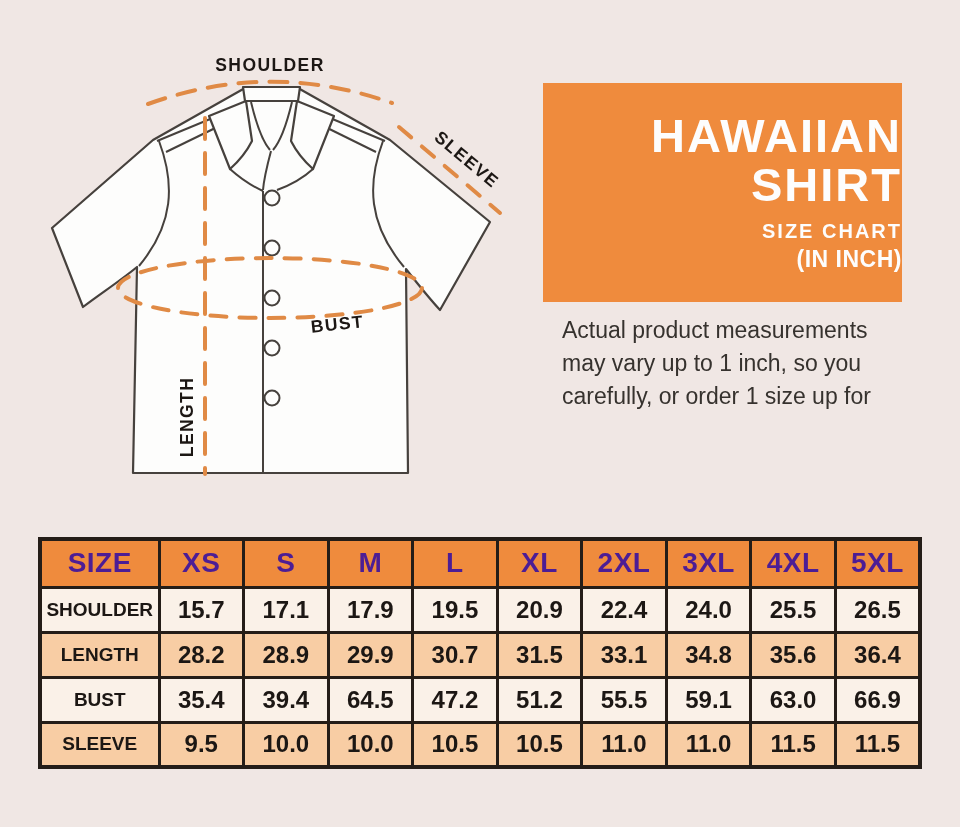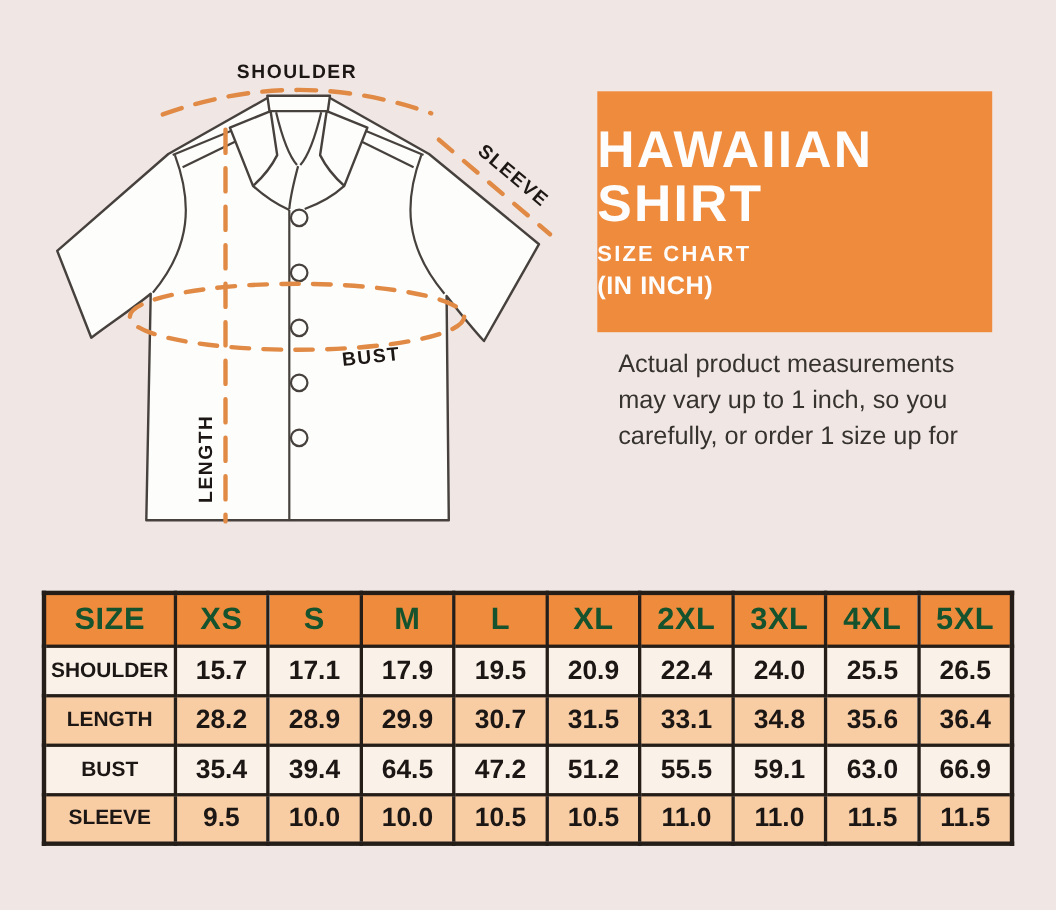--- a/index.html
+++ b/index.html
@@ -21,42 +21,42 @@
   .stage{position:absolute;inset:0;}
   svg.shirt{position:absolute;left:0;top:0;}
   svg .outline{fill:#FDFDFC;stroke:var(--line);stroke-width:2.2;stroke-linejoin:round;}
   svg .seam{fill:none;stroke:var(--line);stroke-width:2;}
   svg .dashline{fill:none;stroke:var(--dash);stroke-width:4;stroke-linecap:round;}
   svg text.measure{font-family:"Liberation Sans","DejaVu Sans",sans-serif;
     font-size:17.5px;font-weight:bold;fill:var(--ink);letter-spacing:1.4px;}
   .panel{
     position:absolute;left:543px;top:83px;width:359px;height:219px;
     background:var(--orange);color:#FDFDFD;
-    display:flex;flex-direction:column;align-items:flex-start;justify-content:center;
+    display:flex;flex-direction:column;align-items:flex-end;justify-content:center;
     text-align:center;
   }
   .panel .t1{font-size:47px;font-weight:bold;letter-spacing:2px;line-height:1.04;}
   .panel .t2{font-size:20px;font-weight:bold;letter-spacing:2px;margin-top:10px;}
   .panel .t3{font-size:23px;font-weight:bold;letter-spacing:0.5px;margin-top:3px;}
   .note{
     position:absolute;left:538px;top:314px;width:392px;
     font-size:23px;line-height:33px;color:#36322E;margin-left:24px;
   }
   .note span{display:block;}
   table.size-table{
     position:absolute;left:38px;top:537px;width:884px;
     border-collapse:collapse;table-layout:fixed;
     border:4px solid var(--border);
   }
   .size-table th,.size-table td{
     border:3px solid var(--border);text-align:center;vertical-align:middle;
     overflow:hidden;white-space:nowrap;
   }
   .size-table thead th{
-    background:var(--orange);color:#14532d;
+    background:var(--orange);color:#4c1d95;
     font-size:28px;font-weight:bold;letter-spacing:0.5px;height:48px;
   }
   .size-table tbody th{font-size:19px;font-weight:bold;color:var(--ink);height:45px;}
   .size-table tbody td{font-size:24px;font-weight:bold;color:var(--ink);}
   .size-table tr.cream{background:var(--cream);}
   .size-table tr.peach{background:var(--peach);}
 </style>
 </head>
 <body>
 

